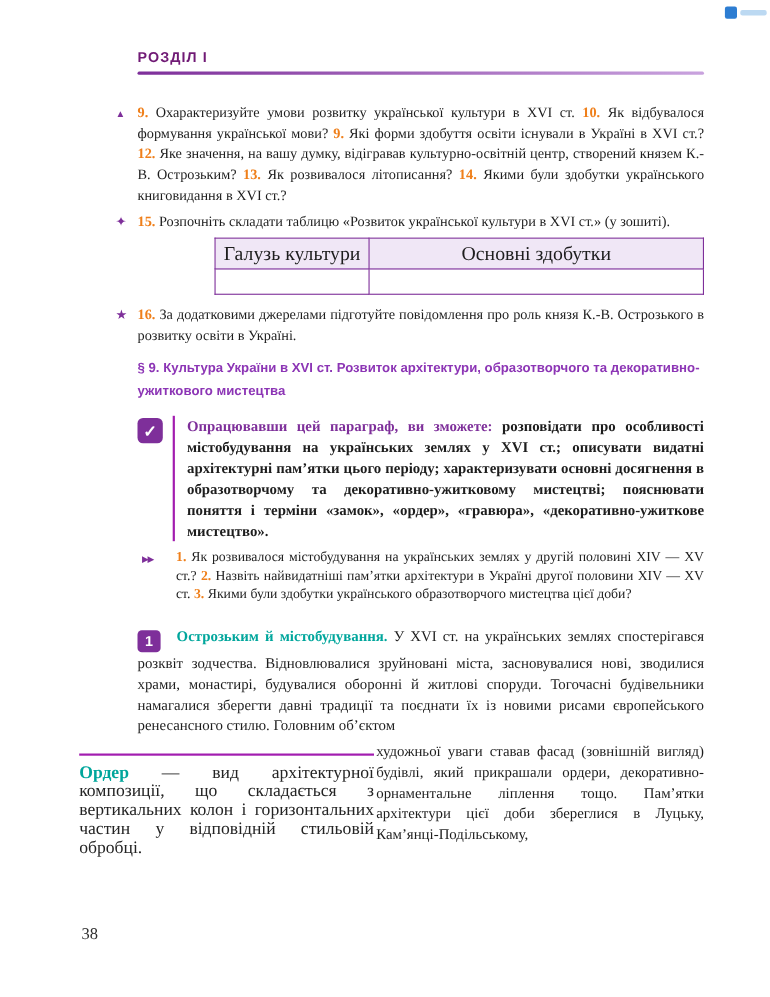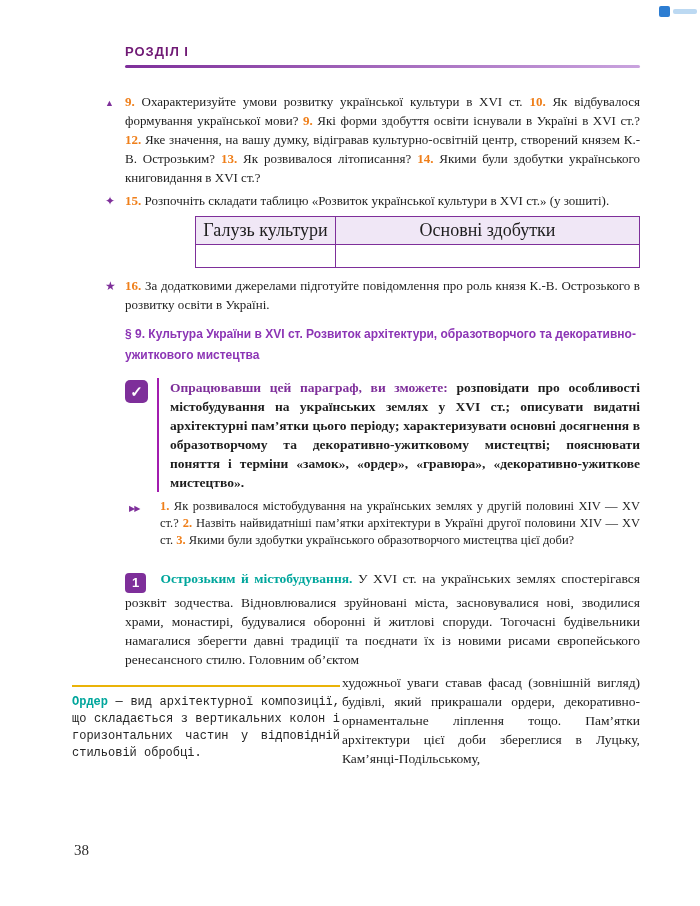--- a/index.html
+++ b/index.html
@@ -42,21 +42,21 @@
 
   .recall { position:relative; margin-top:6px; padding-left:35px; font-size:12.5px; line-height:17px; text-align:justify; }
   .recall .marker { position:absolute; left:4px; top:2px; color:#7e2f9a; font-size:8px; letter-spacing:-1px; }
 
   .topic { margin-top:20px; }
   .topic-intro { font-size:13.5px; line-height:19px; text-align:justify; }
   .topic-badge { display:inline-flex; width:21px; height:20px; background:#7e2f9a; color:#fff; border-radius:4px; align-items:center; justify-content:center; font:700 13px "Liberation Sans", sans-serif; margin-right:9px; vertical-align:-4px; }
   .topic-heading { color:#00a69c; font-weight:700; }
 
   .wrap-row { display:flex; margin-top:4px; }
-  .defbox { flex:none; width:268px; margin-left:-53px; margin-top:12px; border-top:2px solid #eab308; padding-top:7px; font-family:Liberation Mono, monospace; font-size:12px; line-height:17px; text-align:justify; color:#242424; height:fit-content; }
+  .defbox { flex:none; width:268px; margin-left:-53px; margin-top:12px; border-top:2px solid #a21caf; padding-top:7px; font-family:Liberation Serif, serif; font-size:16px; line-height:17px; text-align:justify; color:#242424; height:fit-content; }
   .def-term { color:#00a69c; font-weight:700; }
   .wrap-text { flex:1; margin-left:2px; font-size:13.5px; line-height:19px; text-align:justify; }
 
   .pagenum { position:absolute; left:74px; top:842px; font-size:15px; color:#2e2e2e; }
 </style>
 </head>
 <body>
 
 <div class="page">
 

